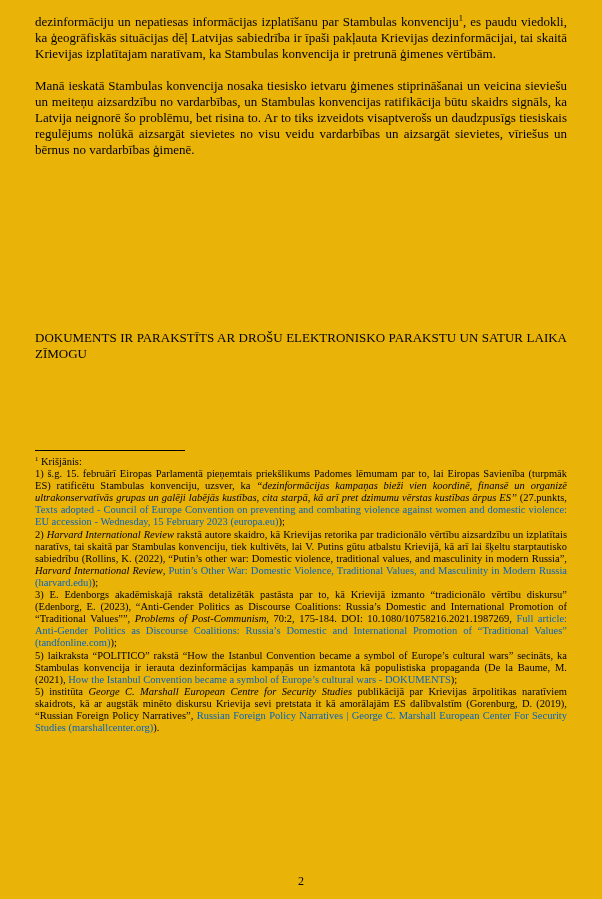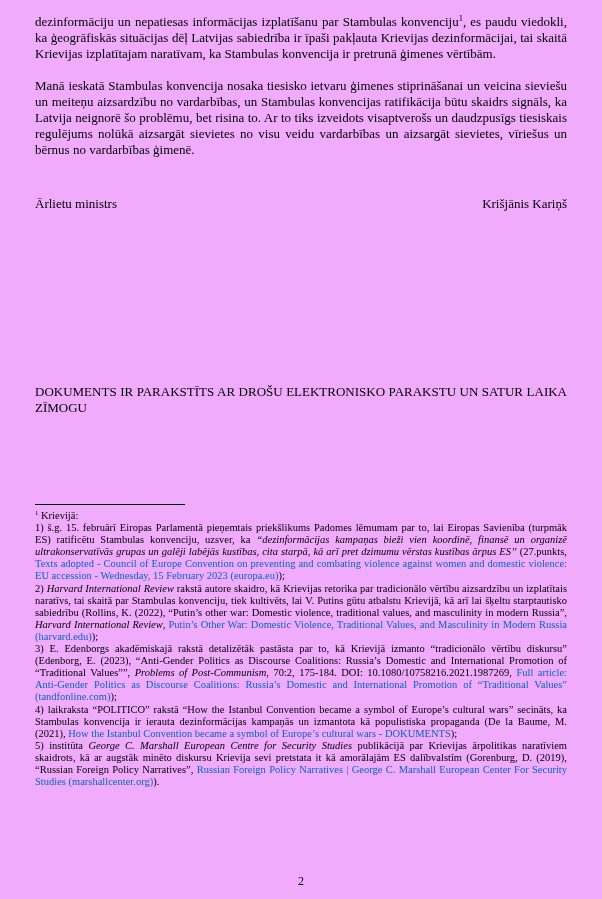--- a/index.html
+++ b/index.html
@@ -1,19 +1,19 @@
 <!DOCTYPE html>
 <html><head>
 <meta charset="utf-8">
 <style>
   html, body { margin: 0; padding: 0; background: #ffffff; }
   .page {
     width: 602px; height: 899px; box-sizing: border-box;
     padding: 14px 35px 0 35px; position: relative;
-    background: #f0abfc; color: #000000;
+    background: #eab308; color: #000000;
     font-family: "Liberation Serif", serif;
     overflow: hidden;
   }
   .body-text { font-size: 13px; line-height: 16px; text-align: justify; margin: 0; }
   .p1 { margin-bottom: 16px; }
   .sig-row { display: flex; justify-content: space-between; margin-top: 38px; font-size: 13px; line-height: 16px; }
   .statement { margin-top: 172px; font-size: 13px; line-height: 16px; text-align: justify; font-family: Liberation Serif, serif; }
   .footnotes { margin-top: 88px; font-size: 10.5px; line-height: 12.1px; text-align: justify; }
   .fn-sep { width: 150px; border-top: 1px solid #000000; margin: 0 0 5px 0; }
   .footnotes p { margin: 0; }
@@ -27,38 +27,34 @@
 </style>
 </head>
 <body>
 
 <div class="page">
 
   <p class="body-text p1"><span>dezinformāciju un nepatiesas informācijas izplatīšanu par Stambulas konvenciju</span><sup class="fnref">1</sup><span>, es paudu viedokli, ka ģeogrāfiskās situācijas dēļ Latvijas sabiedrība ir īpaši pakļauta Krievijas dezinformācijai, tai skaitā Krievijas izplatītajam naratīvam, ka Stambulas konvencija ir pretrunā ģimenes vērtībām.</span></p>
 
   <p class="body-text">Manā ieskatā Stambulas konvencija nosaka tiesisko ietvaru ģimenes stiprināšanai un veicina sieviešu un meiteņu aizsardzību no vardarbības, un Stambulas konvencijas ratifikācija būtu skaidrs signāls, ka Latvija neignorē šo problēmu, bet risina to. Ar to tiks izveidots visaptverošs un daudzpusīgs tiesiskais regulējums nolūkā aizsargāt sievietes no visu veidu vardarbības un aizsargāt sievietes, vīriešus un bērnus no vardarbības ģimenē.</p>
 
-  <div class="sig-row">
-    <span>Ārlietu ministrs</span>
-    <span>Krišjānis Kariņš</span>
-  </div>
 
   <div class="statement">DOKUMENTS IR PARAKSTĪTS AR DROŠU ELEKTRONISKO PARAKSTU UN SATUR LAIKA ZĪMOGU</div>
 
   <div class="footnotes">
     <div class="fn-sep"></div>
 
-    <p><sup class="fnref">1</sup><span> Krievijā:</span></p>
+    <p><sup class="fnref">1</sup><span> Krišjānis:</span></p>
 
     <p><span>1) š.g. 15. februārī Eiropas Parlamentā pieņemtais priekšlikums Padomes lēmumam par to, lai Eiropas Savienība (turpmāk ES) ratificētu Stambulas konvenciju, uzsver, ka </span><span class="it">“dezinformācijas kampaņas bieži vien koordinē, finansē un organizē ultrakonservatīvās grupas un galēji labējās kustības, cita starpā, kā arī pret dzimumu vērstas kustības ārpus ES’’</span><span> (27.punkts, </span><a class="link">Texts adopted - Council of Europe Convention on preventing and combating violence against women and domestic violence: EU accession - Wednesday, 15 February 2023 (europa.eu)</a><span>);</span></p>
 
     <p><span>2) </span><span class="it">Harvard International Review</span><span> rakstā autore skaidro, kā Krievijas retorika par tradicionālo vērtību aizsardzību un izplatītais naratīvs, tai skaitā par Stambulas konvenciju, tiek kultivēts, lai V. Putins gūtu atbalstu Krievijā, kā arī lai šķeltu starptautisko sabiedrību (Rollins, K. (2022), “Putin’s other war: Domestic violence, traditional values, and masculinity in modern Russia”, </span><span class="it">Harvard International Review</span><span>, </span><a class="link">Putin’s Other War: Domestic Violence, Traditional Values, and Masculinity in Modern Russia (harvard.edu)</a><span>);</span></p>
 
     <p><span>3) E. Edenborgs akadēmiskajā rakstā detalizētāk pastāsta par to, kā Krievijā izmanto “tradicionālo vērtību diskursu” (Edenborg, E. (2023), “Anti-Gender Politics as Discourse Coalitions: Russia’s Domestic and International Promotion of “Traditional Values””, </span><span class="it">Problems of Post-Communism</span><span>, 70:2, 175-184. DOI: 10.1080/10758216.2021.1987269, </span><a class="link">Full article: Anti-Gender Politics as Discourse Coalitions: Russia’s Domestic and International Promotion of “Traditional Values” (tandfonline.com)</a><span>);</span></p>
 
-    <p><span>4) laikraksta “POLITICO” rakstā “How the Istanbul Convention became a symbol of Europe’s cultural wars” secināts, ka Stambulas konvencija ir ierauta dezinformācijas kampaņās un izmantota kā populistiska propaganda (De la Baume, M. (2021), </span><a class="link">How the Istanbul Convention became a symbol of Europe’s cultural wars - DOKUMENTS</a><span>);</span></p>
+    <p><span>5) laikraksta “POLITICO” rakstā “How the Istanbul Convention became a symbol of Europe’s cultural wars” secināts, ka Stambulas konvencija ir ierauta dezinformācijas kampaņās un izmantota kā populistiska propaganda (De la Baume, M. (2021), </span><a class="link">How the Istanbul Convention became a symbol of Europe’s cultural wars - DOKUMENTS</a><span>);</span></p>
 
     <p><span>5) institūta </span><span class="it">George C. Marshall European Centre for Security Studies</span><span> publikācijā par Krievijas ārpolitikas naratīviem skaidrots, kā ar augstāk minēto diskursu Krievija sevi pretstata it kā amorālajām ES dalībvalstīm (Gorenburg, D. (2019), “Russian Foreign Policy Narratives”, </span><a class="link">Russian Foreign Policy Narratives | George C. Marshall European Center For Security Studies (marshallcenter.org)</a><span>).</span></p>
   </div>
 
   <div class="page-num">2</div>
 
 </div>
 
 </body></html>

